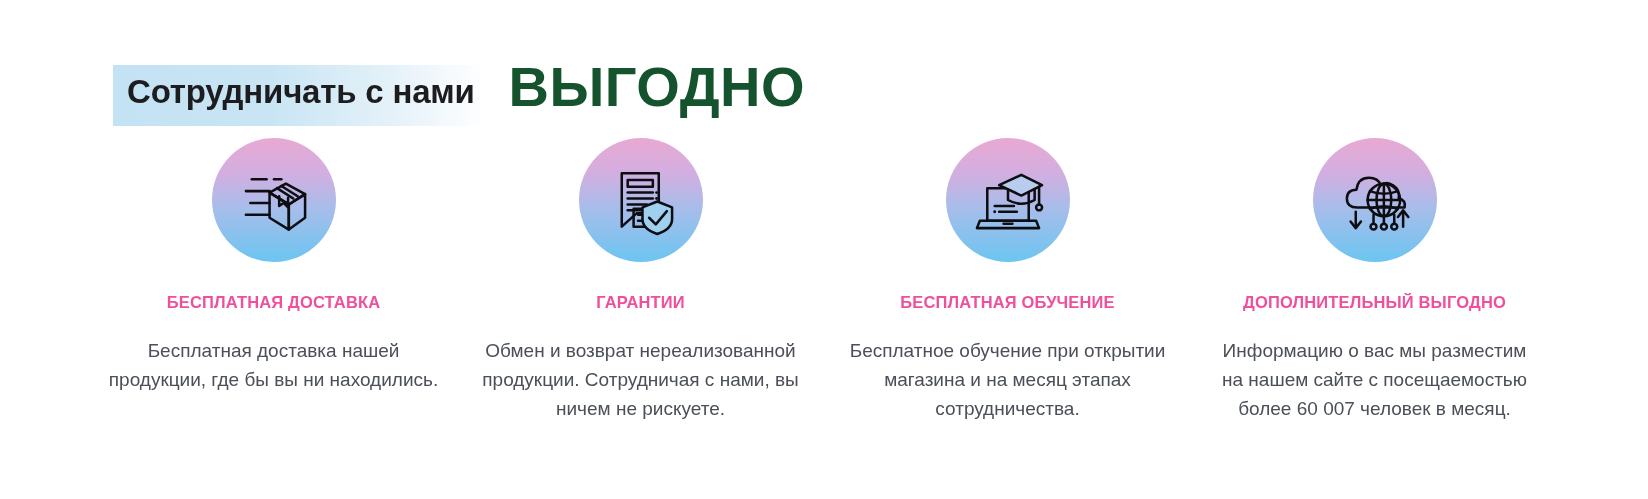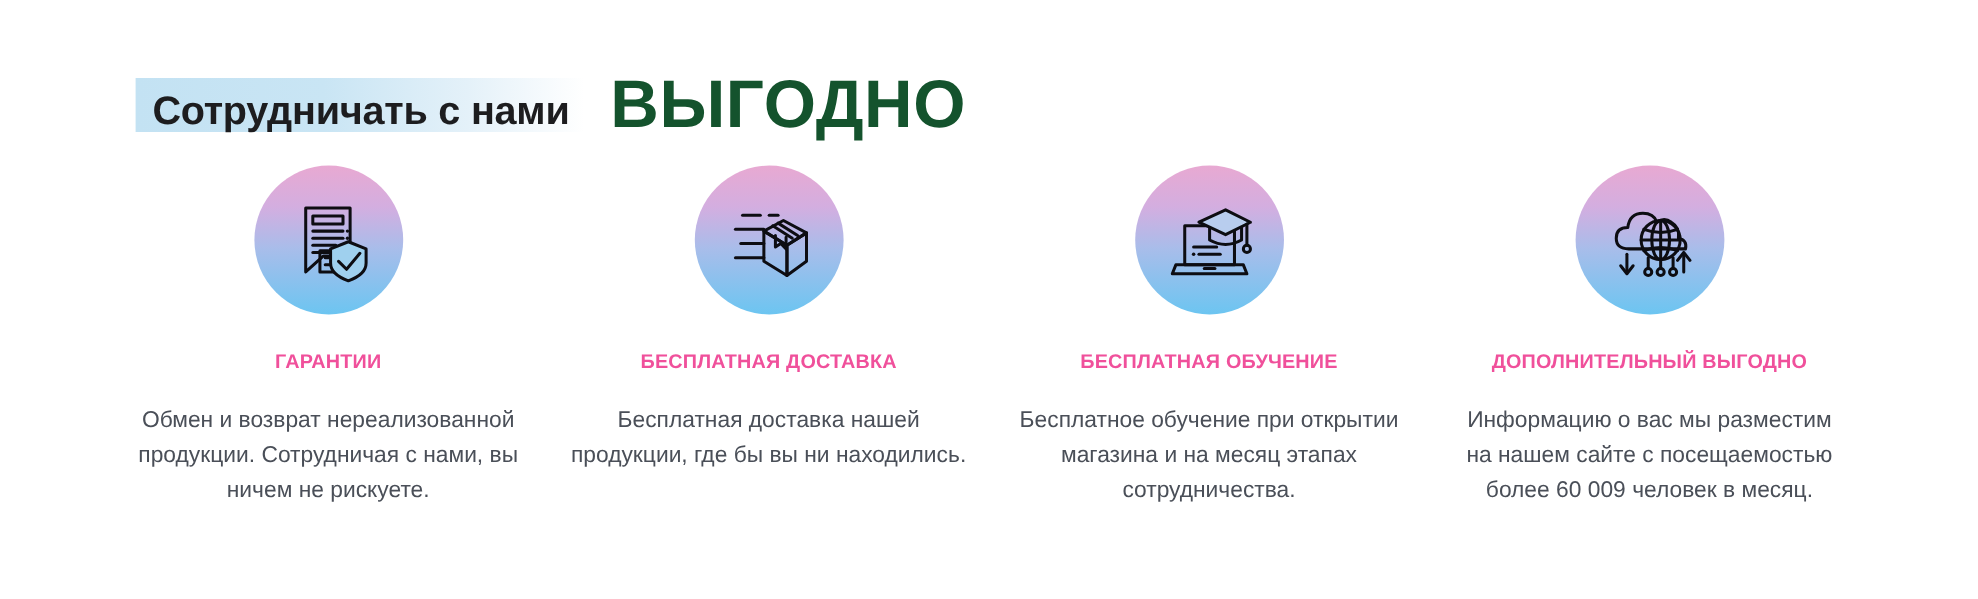--- a/index.html
+++ b/index.html
@@ -28,21 +28,21 @@
     align-items: baseline;
     gap: 22px;
   }
 
   .heading-highlight {
     display: inline-block;
     font-size: 33px;
     font-weight: bold;
     color: #1d1d1f;
     letter-spacing: -0.2px;
-    padding: 10px 12px 0 14px;
+    padding: 10px 12px 16px 14px;
     background: linear-gradient(90deg, #c3e2f3 0%, #c9e5f4 42%, #e4f1f9 74%, #ffffff 100%);
     line-height: 1.05;
     white-space: nowrap;
   }
 
   .heading-accent {
     font-size: 56px;
     font-weight: bold;
     color: #14532d;
     letter-spacing: 0.5px;
@@ -107,20 +107,42 @@
 <body>
 
 <div class="page">
 
   <div class="heading-row">
     <span class="heading-highlight">Сотрудничать с нами</span>
     <span class="heading-accent">ВЫГОДНО</span>
   </div>
 
   <div class="features">
+
+    <div class="feature">
+      <div class="icon-circle">
+        <span>
+          <svg viewBox="0 0 100 100" fill="none" stroke="#0d0d12" stroke-width="3.4" stroke-linecap="round" stroke-linejoin="round">
+            <line x1="20" y1="22" x2="40" y2="22"></line>
+            <line x1="50" y1="22" x2="60" y2="22"></line>
+            <line x1="12" y1="38" x2="44" y2="38"></line>
+            <line x1="18" y1="54" x2="44" y2="54"></line>
+            <line x1="12" y1="70" x2="44" y2="70"></line>
+            <path d="M44 40 L66 28 L92 42 L70 56 Z"></path>
+            <path d="M44 40 V74 L70 90 V56 Z"></path>
+            <path d="M70 56 L92 42 V74 L70 90 Z"></path>
+            <path d="M54 34 L76 48"></path>
+            <path d="M60 31 L82 45"></path>
+            <path d="M57 45 L57 58 L63 54 L69 60 L69 47"></path>
+          </svg>
+        </span>
+      </div>
+      <div class="feature-title">БЕСПЛАТНАЯ ДОСТАВКА</div>
+      <div class="feature-text">Бесплатная доставка нашей продукции, где бы вы ни находились.</div>
+    </div>
 
     <div class="feature">
       <div class="icon-circle">
         <span>
           <svg viewBox="0 0 100 100" fill="none" stroke="#0d0d12" stroke-width="3.4" stroke-linecap="round" stroke-linejoin="round">
             <path d="M24 14 H74 V68 H44 L24 86 Z"></path>
             <rect x="32" y="23" width="34" height="9"></rect>
             <line x1="32" y1="40" x2="66" y2="40"></line>
             <line x1="32" y1="48" x2="66" y2="48"></line>
             <line x1="32" y1="56" x2="58" y2="56"></line>
@@ -131,42 +153,20 @@
             <path d="M40 62 H62 V86 H40 Z"></path>
             <line x1="46" y1="70" x2="57" y2="70"></line>
             <line x1="46" y1="78" x2="57" y2="78"></line>
             <path d="M72 52 L92 60 V76 Q92 89 72 96 Q52 89 52 76 V60 Z" fill="#9fd0ee" stroke="#0d0d12"></path>
             <path d="M61 74 L70 83 L85 65"></path>
           </svg>
         </span>
       </div>
       <div class="feature-title">ГАРАНТИИ</div>
       <div class="feature-text">Обмен и возврат нереализованной продукции. Сотрудничая с нами, вы ничем не рискуете.</div>
-    </div>
-
-    <div class="feature">
-      <div class="icon-circle">
-        <span>
-          <svg viewBox="0 0 100 100" fill="none" stroke="#0d0d12" stroke-width="3.4" stroke-linecap="round" stroke-linejoin="round">
-            <line x1="20" y1="22" x2="40" y2="22"></line>
-            <line x1="50" y1="22" x2="60" y2="22"></line>
-            <line x1="12" y1="38" x2="44" y2="38"></line>
-            <line x1="18" y1="54" x2="44" y2="54"></line>
-            <line x1="12" y1="70" x2="44" y2="70"></line>
-            <path d="M44 40 L66 28 L92 42 L70 56 Z"></path>
-            <path d="M44 40 V74 L70 90 V56 Z"></path>
-            <path d="M70 56 L92 42 V74 L70 90 Z"></path>
-            <path d="M54 34 L76 48"></path>
-            <path d="M60 31 L82 45"></path>
-            <path d="M57 45 L57 58 L63 54 L69 60 L69 47"></path>
-          </svg>
-        </span>
-      </div>
-      <div class="feature-title">БЕСПЛАТНАЯ ДОСТАВКА</div>
-      <div class="feature-text">Бесплатная доставка нашей продукции, где бы вы ни находились.</div>
     </div>
 
     <div class="feature">
       <div class="icon-circle">
         <span>
           <svg viewBox="0 0 100 100" fill="none" stroke="#0d0d12" stroke-width="3.4" stroke-linecap="round" stroke-linejoin="round">
             <path d="M22 34 H78 V78 H22 Z"></path>
             <path d="M12 78 H88 L92 88 H8 Z"></path>
             <path d="M44 82 H56"></path>
             <line x1="32" y1="58" x2="58" y2="58"></line>
@@ -201,17 +201,17 @@
             <line x1="48" y1="70" x2="48" y2="82"></line>
             <circle cx="48" cy="86" r="4"></circle>
             <line x1="62" y1="72" x2="62" y2="82"></line>
             <circle cx="62" cy="86" r="4"></circle>
             <line x1="76" y1="70" x2="76" y2="82"></line>
             <circle cx="76" cy="86" r="4"></circle>
           </svg>
         </span>
       </div>
       <div class="feature-title">ДОПОЛНИТЕЛЬНЫЙ ВЫГОДНО</div>
-      <div class="feature-text">Информацию о вас мы разместим на нашем сайте с посещаемостью более 60 009 человек в месяц.</div>
+      <div class="feature-text">Информацию о вас мы разместим на нашем сайте с посещаемостью более 60 007 человек в месяц.</div>
     </div>
 
   </div>
 </div>
 
 </body></html>

